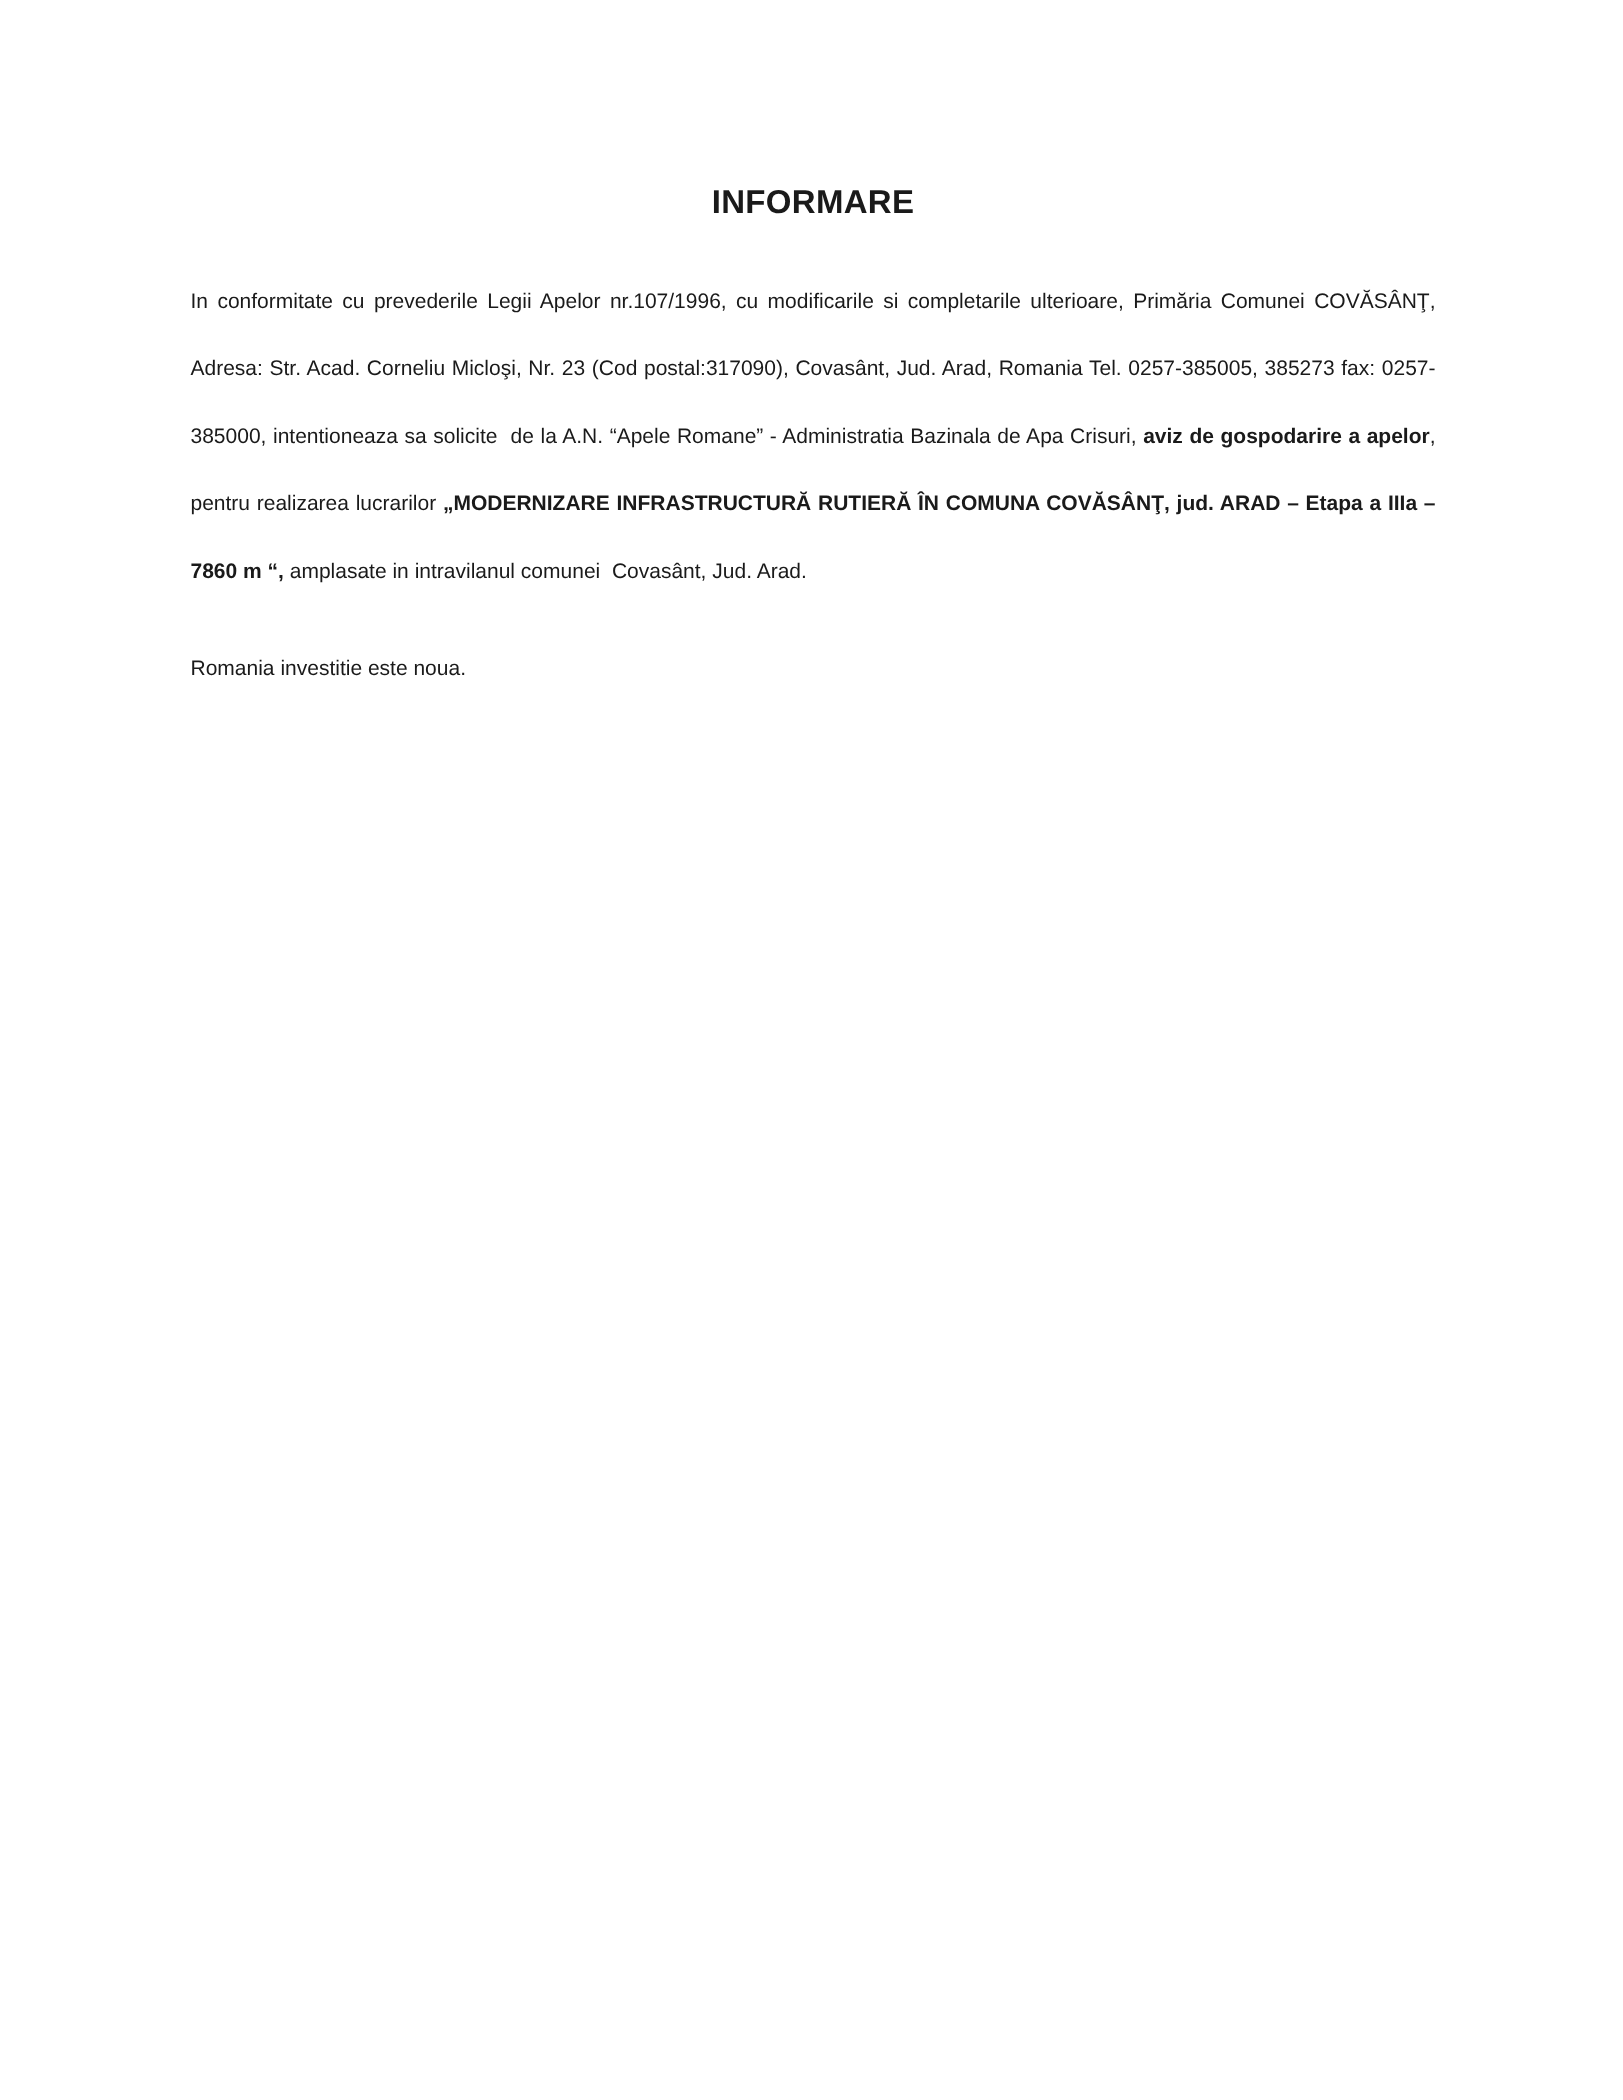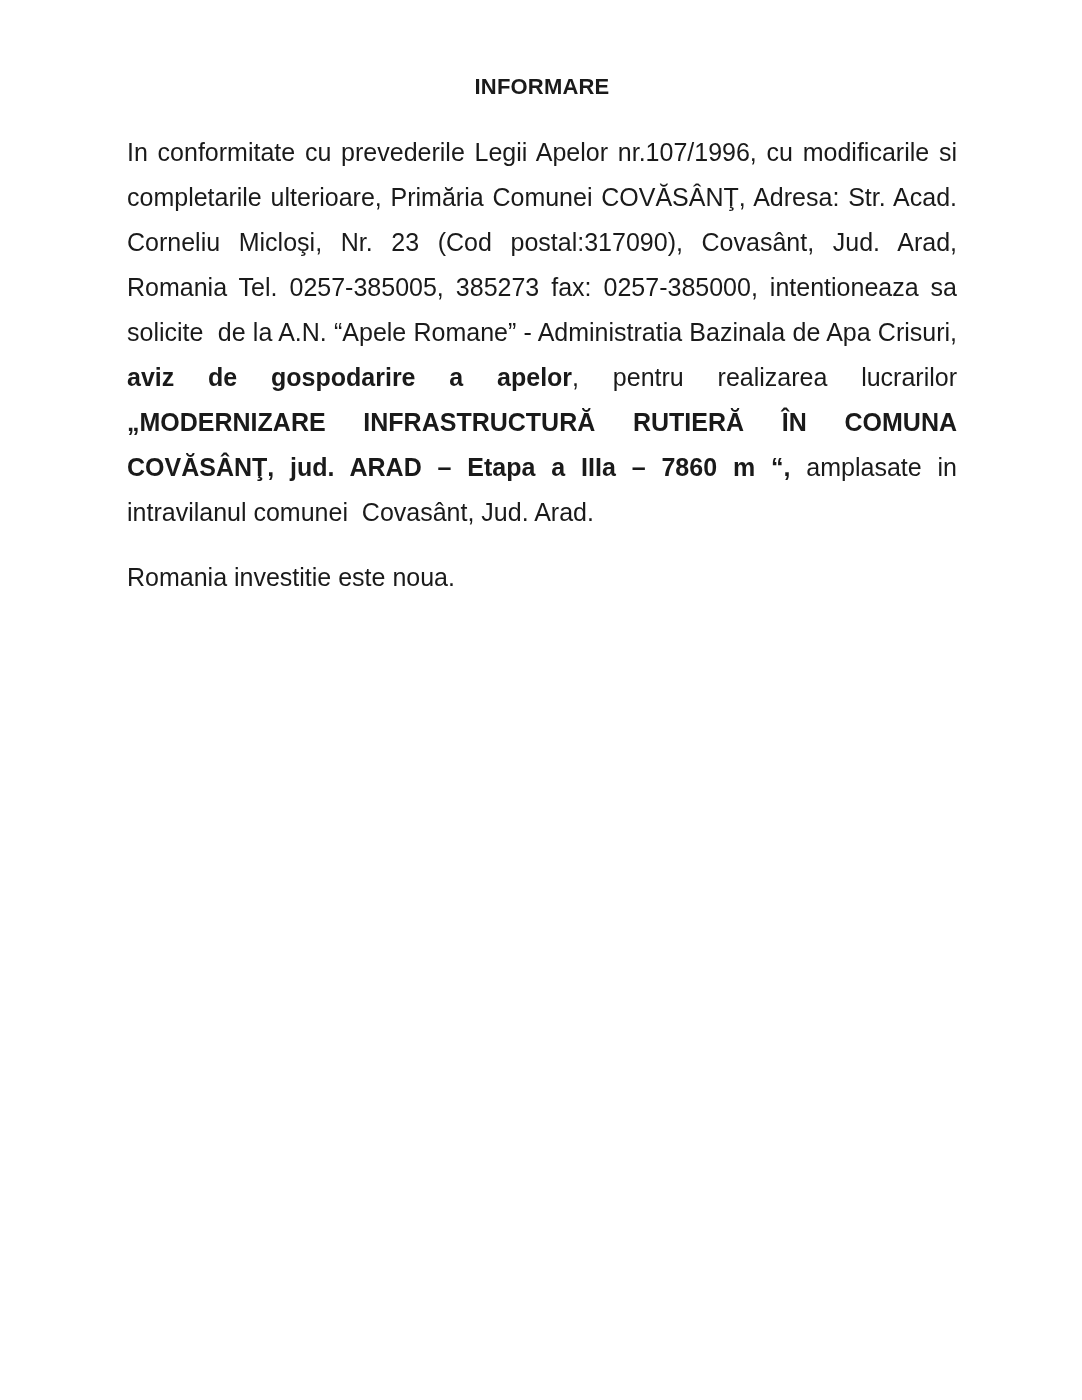--- a/index.html
+++ b/index.html
@@ -11,34 +11,34 @@
     width: 1082px;
     height: 1400px;
     font-family: "Liberation Sans", "DejaVu Sans", sans-serif;
     color: #1a1a1a;
     overflow: hidden;
   }
   .page {
     box-sizing: border-box;
     width: 1082px;
     height: 1357px;
-    padding: 64px 125px 0 127px;
+    padding: 112px 125px 0 127px;
     background: #ffffff;
   }
   .doc-title {
     margin: 0 0 21px 0;
     font-size: 22px;
     font-weight: 700;
     line-height: 45px;
     text-align: center;
     letter-spacing: 0.2px;
   }
   .doc-body p {
     margin: 0 0 20px 0;
-    font-size: 25px;
+    font-size: 14px;
     line-height: 45px;
     text-align: justify;
   }
   .doc-body p span.b {
     font-weight: 700;
   }
 </style>
 </head>
 <body style="color: rgb(26, 26, 26); background: rgb(255, 255, 255);">
 

